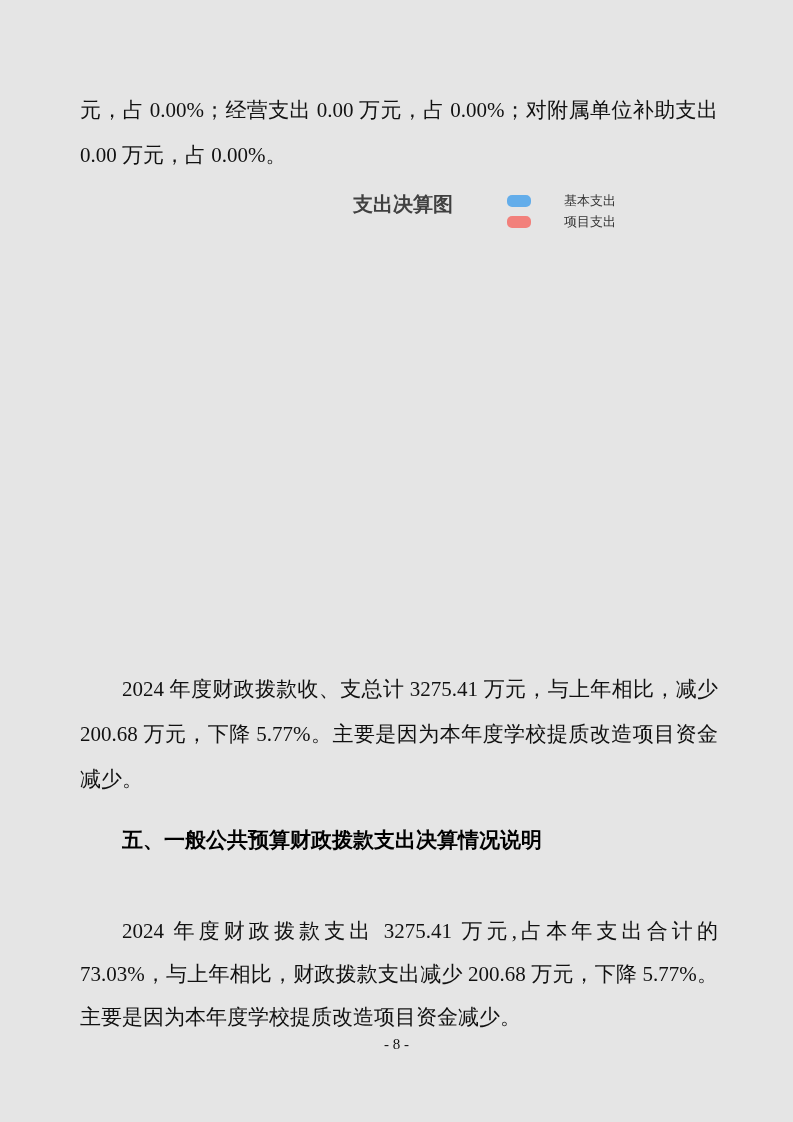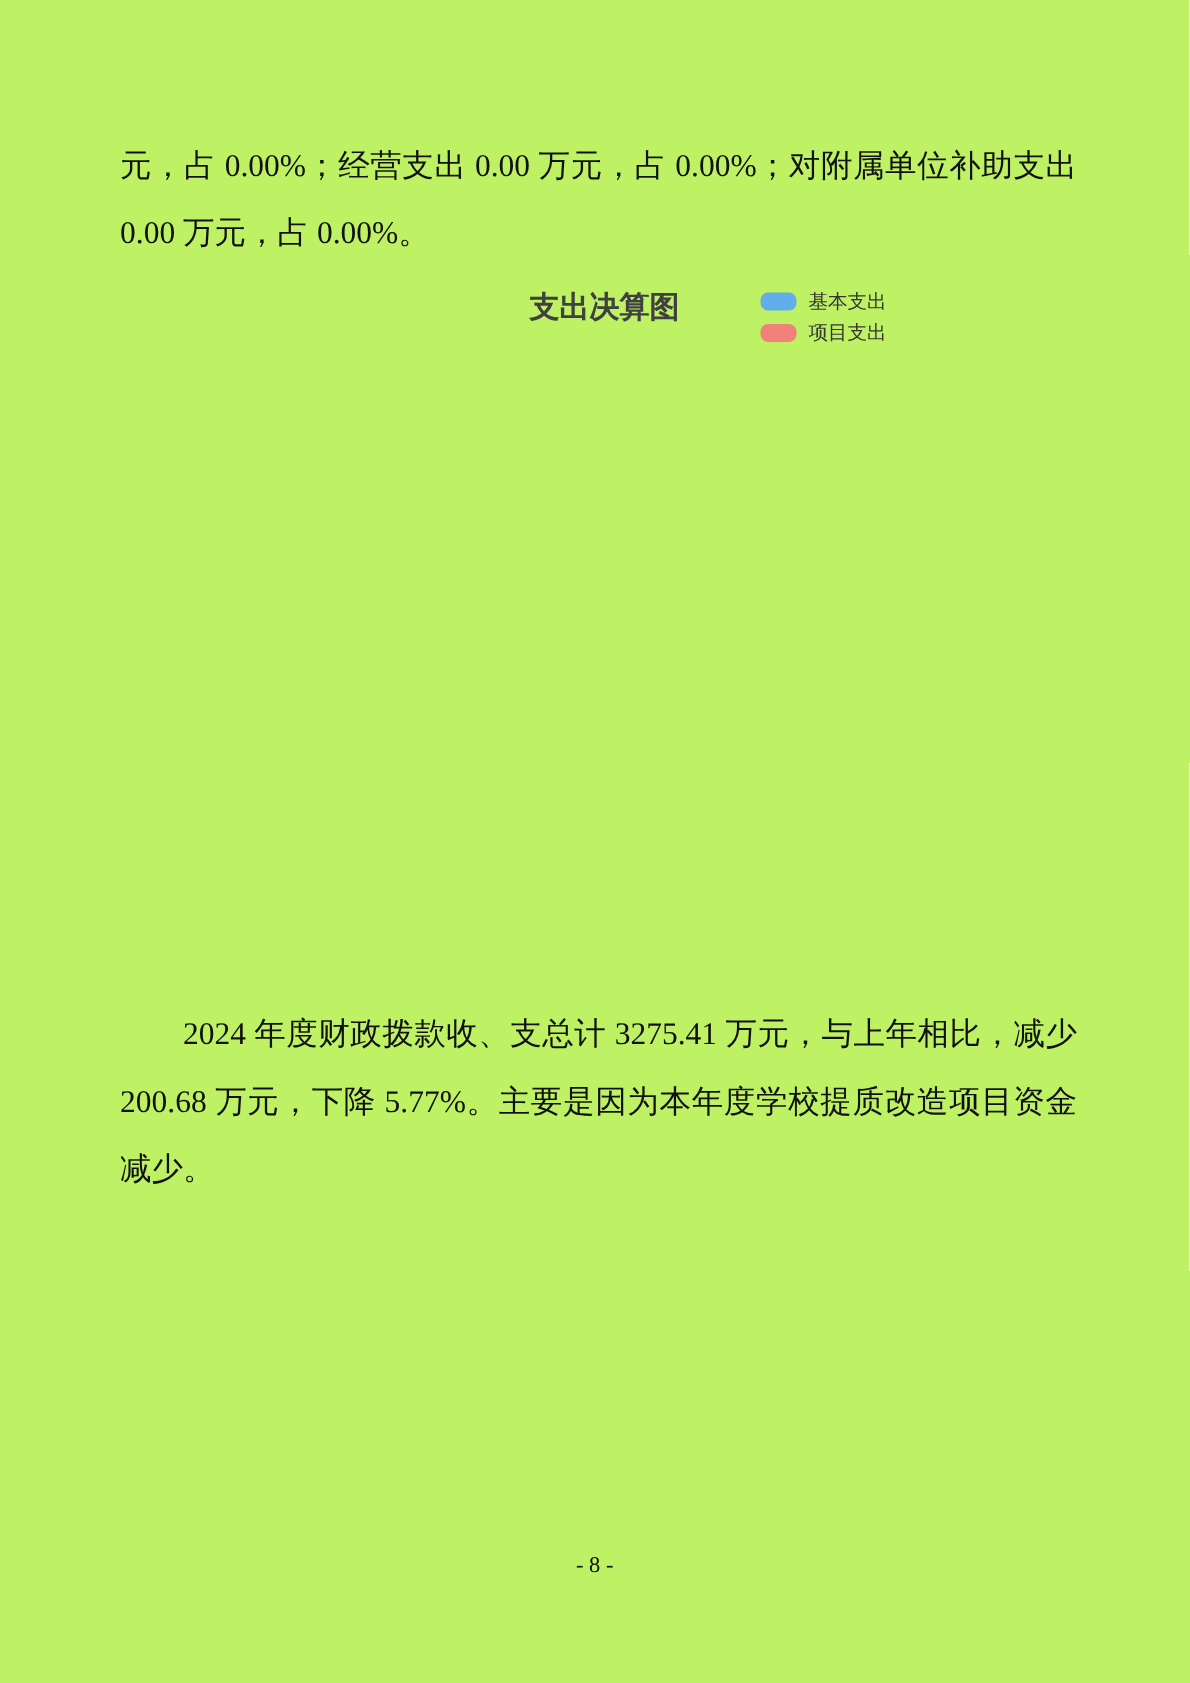--- a/index.html
+++ b/index.html
@@ -4,21 +4,21 @@
 <style>
   html, body {
     margin: 0;
     padding: 0;
     background: #ffffff;
   }
   .page {
     position: relative;
     width: 793px;
     height: 1122px;
-    background: #bef264;
+    background: #e5e5e5;
     overflow: hidden;
     font-family: "Liberation Serif", "DejaVu Serif", serif;
     color: #111111;
   }
   .para {
     position: absolute;
     left: 80px;
     width: 638px;
     font-size: 21px;
     line-height: 45px;
@@ -49,20 +49,21 @@
   .legend {
     position: absolute;
     left: 507px;
     top: 194px;
   }
   .legend-row {
     display: flex;
     align-items: center;
     height: 14px;
     margin-bottom: 7px;
+    gap: 25px;
   }
   .legend-swatch {
     width: 24px;
     height: 12px;
     border-radius: 5px;
     margin-right: 8px;
     flex: none;
   }
   .legend-label {
     font-family: "Liberation Sans", "DejaVu Sans", sans-serif;
@@ -108,18 +109,20 @@
     <div class="legend-row">
       <span class="legend-swatch" style="background: rgb(242, 128, 123);"></span>
       <span class="legend-label">项目支出</span>
     </div>
   </div>
 
 
 
   <div class="para indent" style="top: 667px;">2024 年度财政拨款收、支总计 3275.41 万元，与上年相比，减少 200.68 万元，下降 5.77%。主要是因为本年度学校提质改造项目资金减少。</div>
 
+  <div class="heading" style="top: 826px;">五、一般公共预算财政拨款支出决算情况说明</div>
 
 
+  <div class="para indent" style="top: 910px; line-height: 43px;">2024 年度财政拨款支出 3275.41 万元,占本年支出合计的 73.03%，与上年相比，财政拨款支出减少 200.68 万元，下降 5.77%。主要是因为本年度学校提质改造项目资金减少。</div>
 
   <div class="footer">- 8 -</div>
 
 </div>
 
 </body></html>

